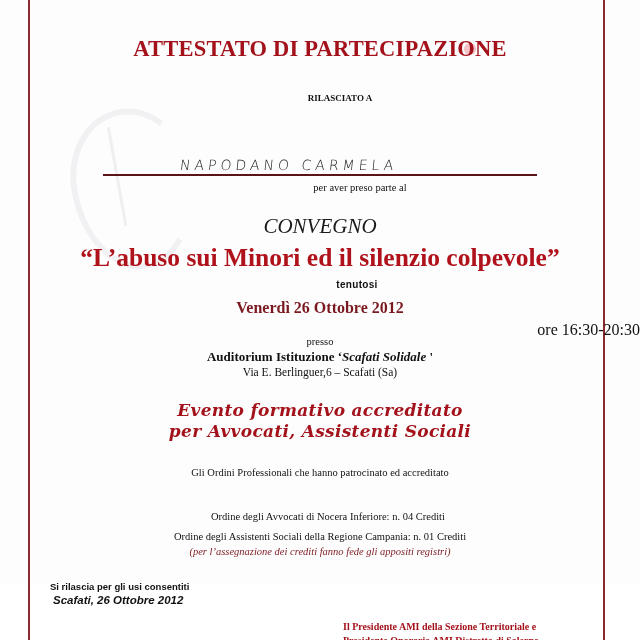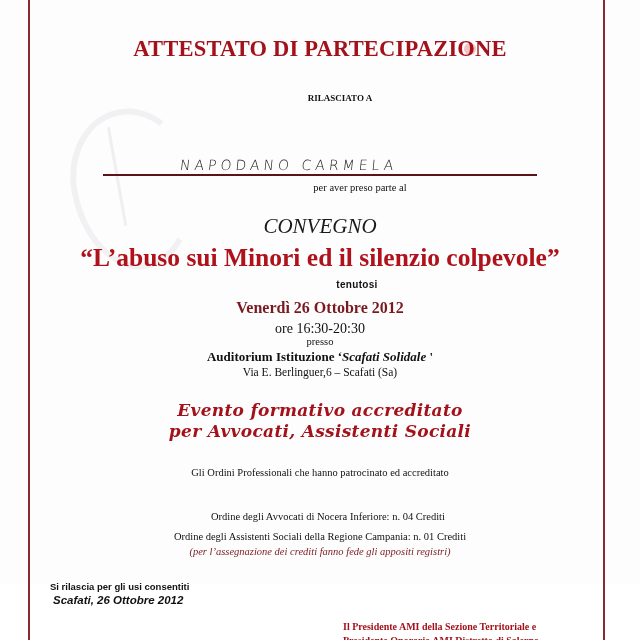--- a/index.html
+++ b/index.html
@@ -126,22 +126,23 @@
       padding-left: 37px;
     }
     .event-date {
       top: 299px;
       font-size: 16px;
       font-weight: bold;
       color: #7a1a20;
     }
     .event-time {
       top: 321px;
-      font-size: 14px;
-      color: #111;
+      font-size: 16px;
+      color: #111;
+      text-align: right;
     }
     .at {
       top: 336px;
       font-size: 10.5px;
       color: #111;
     }
     .venue {
       top: 349px;
       font-size: 13px;
       font-weight: bold;

